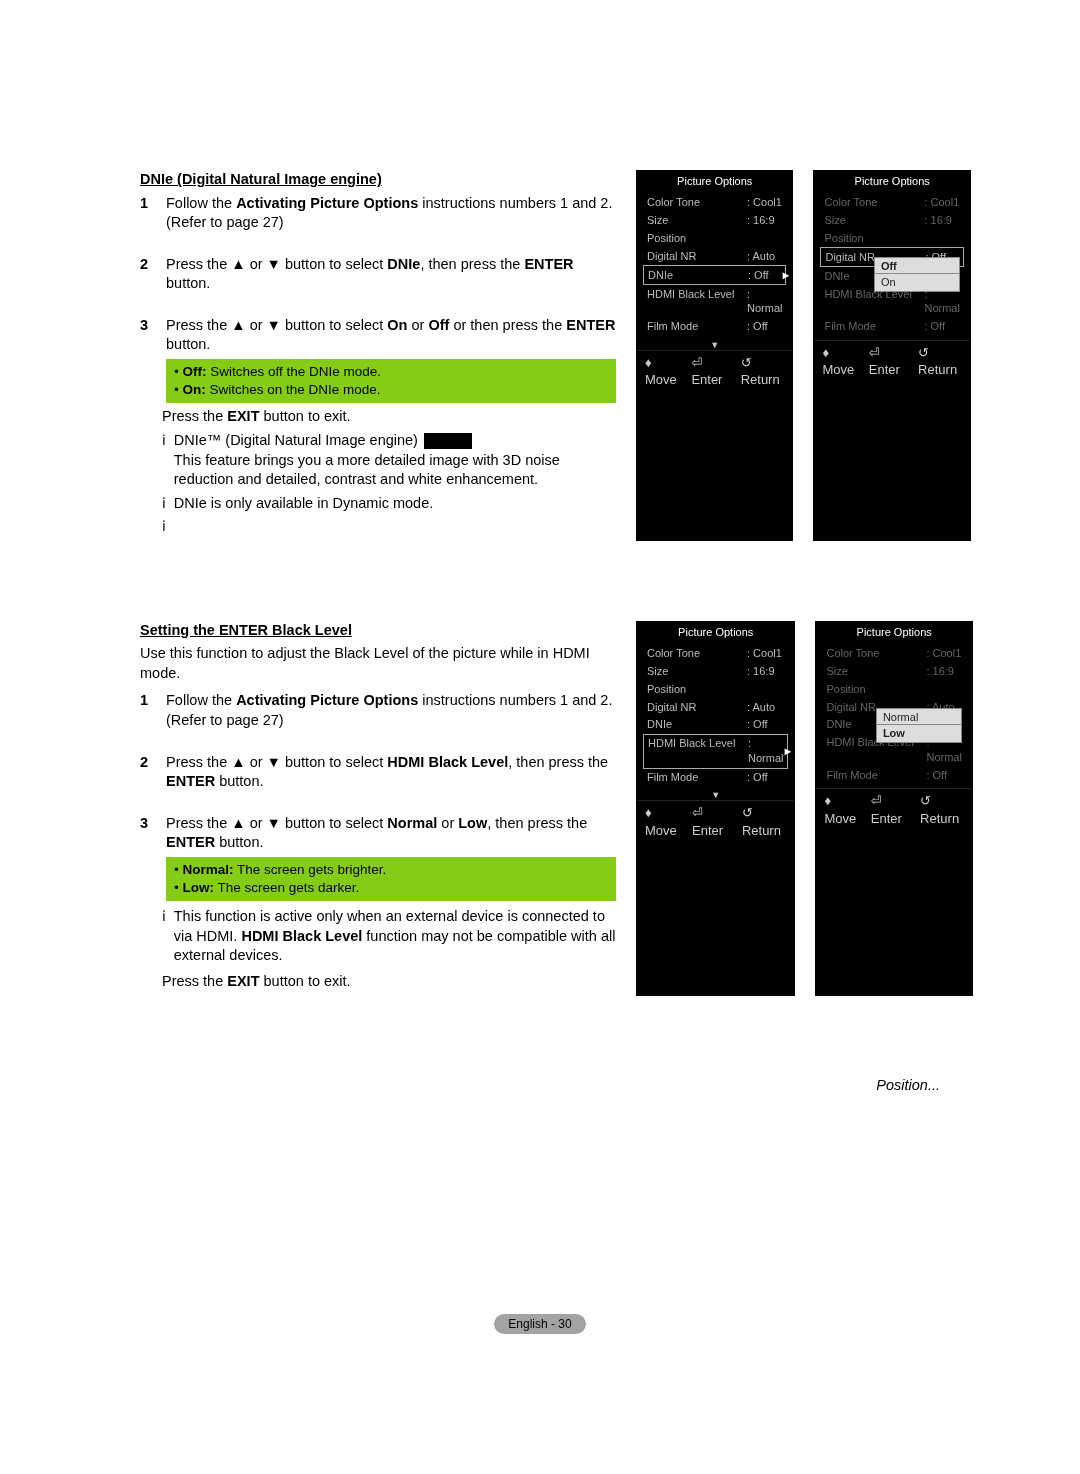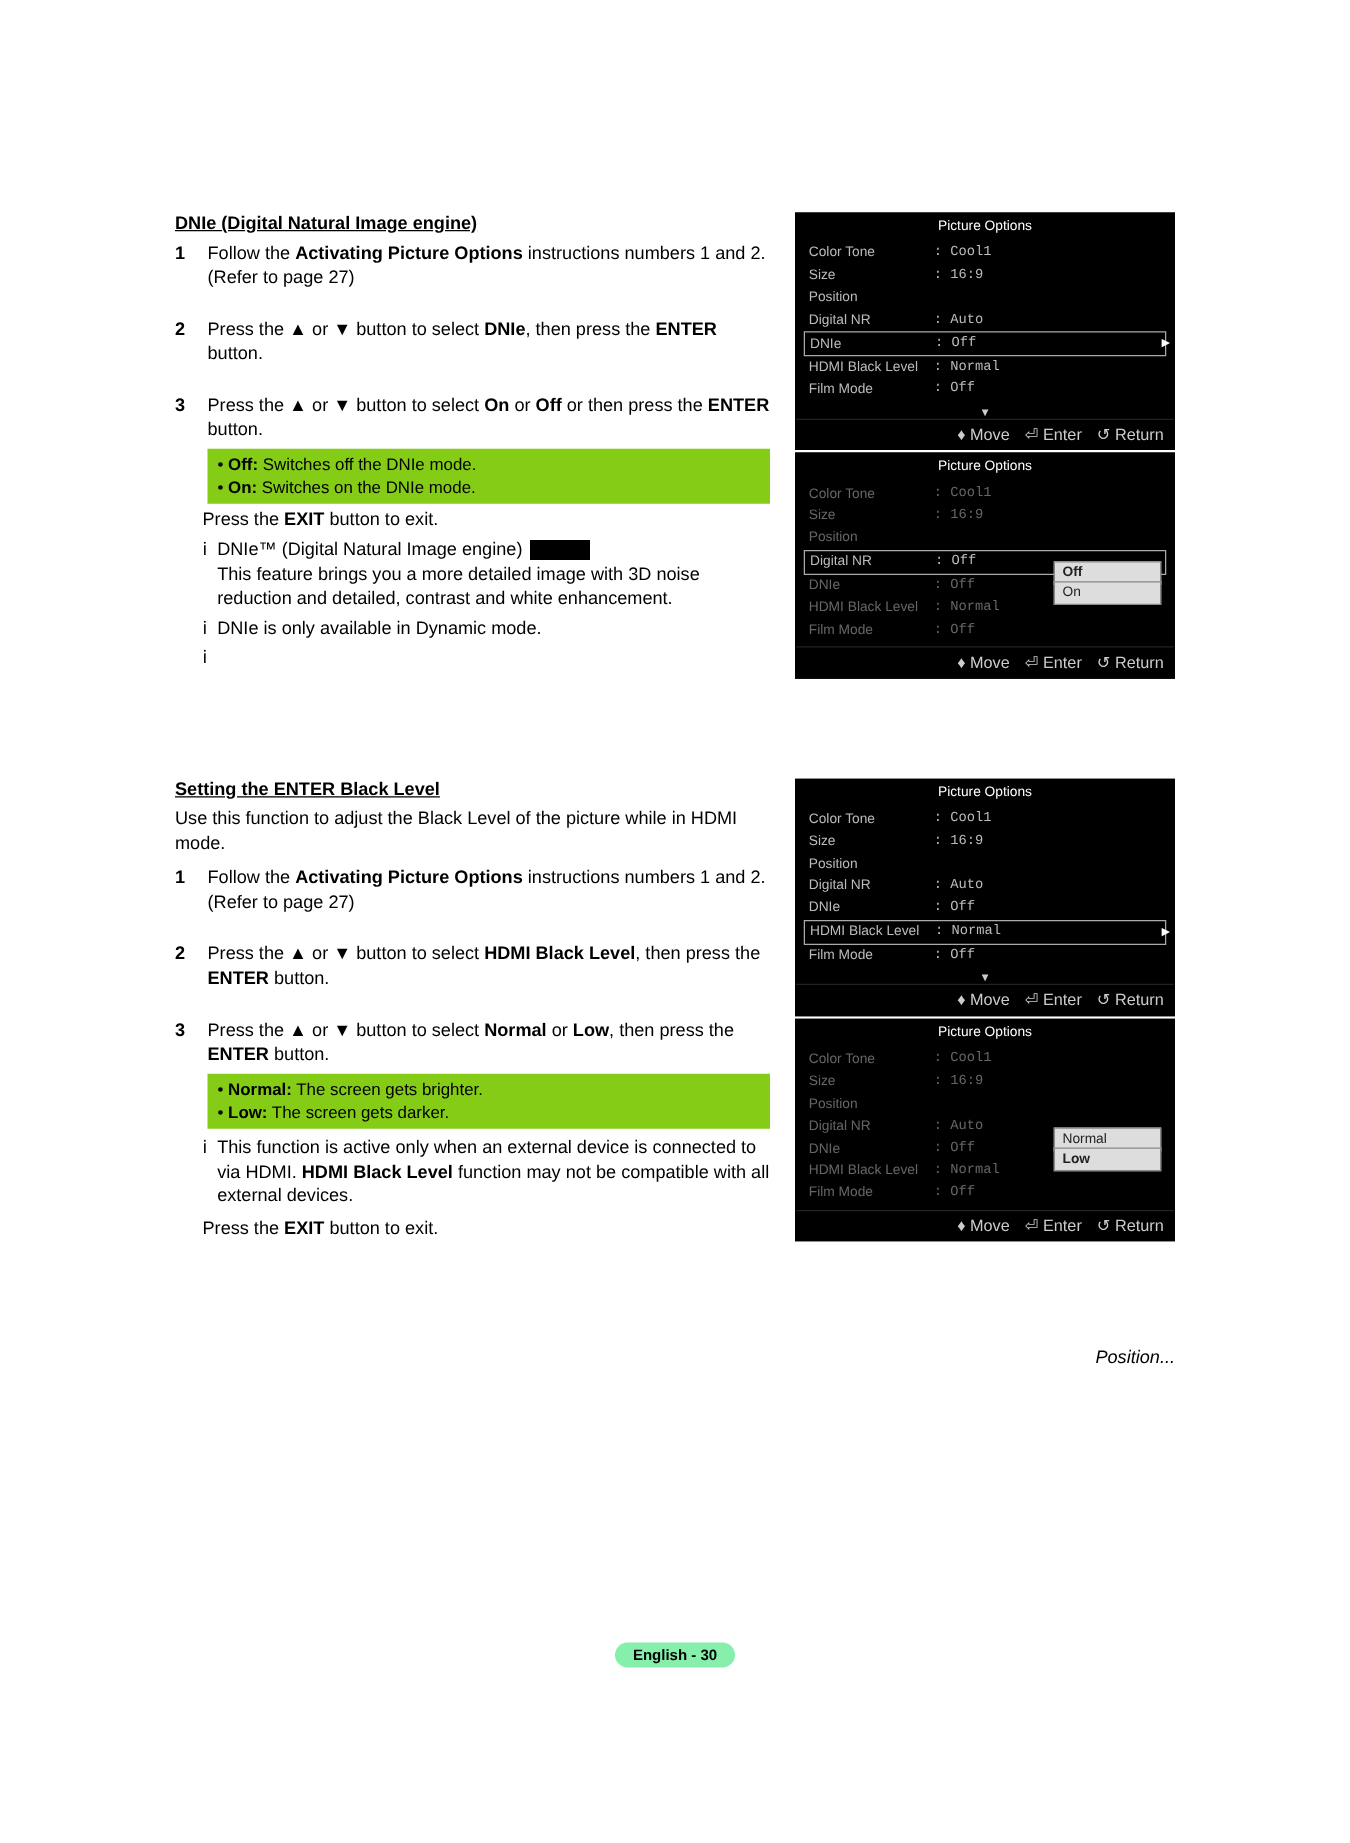--- a/index.html
+++ b/index.html
@@ -23,22 +23,22 @@
     margin-bottom: 80px;
   }
   .left {
     flex: 1 1 auto;
     width: 500px;
   }
   .right {
     flex: 0 0 auto;
     width: 304px;
     display: flex;
-    flex-direction: column;
-    gap: 2px;
+    flex-direction: row;
+    gap: 20px;
   }
   .sec-title {
     font-weight: bold;
     text-decoration: underline;
     margin: 0 0 4px 0;
   }
   .intro { margin: 0 0 8px 0; }
   ol.steps {
     margin: 0;
     padding-left: 0;
@@ -94,21 +94,21 @@
     padding: 3px 0;
     font-size: 11px;
   }
   .osd-list { padding: 2px 6px 4px 6px; }
   .osd-row {
     display: flex;
     padding: 1.5px 4px;
     position: relative;
   }
   .osd-row .label { flex: 0 0 100px; }
-  .osd-row .value { flex: 1 1 auto; font-family: Liberation Mono, monospace; }
+  .osd-row .value { flex: 1 1 auto; }
   .osd-row.dim .label, .osd-row.dim .value { color: #666; }
   .osd-row.selected {
     border: 1px solid #aaa;
   }
   .row-arrow {
     position: absolute;
     right: -6px;
     top: 50%;
     transform: translateY(-50%);
     color: #fff;
@@ -142,25 +142,25 @@
     font-size: 14.5px;
   }
   .footer {
     position: absolute;
     bottom: 140px;
     left: 0; right: 0;
     text-align: center;
   }
   .footer-pill {
     display: inline-block;
-    background: #86efac;
+    background: #a3a3a3;
     border-radius: 12px;
     padding: 3px 14px;
     font-size: 12px;
-    font-weight: bold;
+    font-weight: normal;
   }
 </style>
 </head>
 <body>
 
 <div class="page">
 
   <div class="two-col">
     <div class="left">
       <p class="sec-title">DNIe (Digital Natural Image engine)</p>

